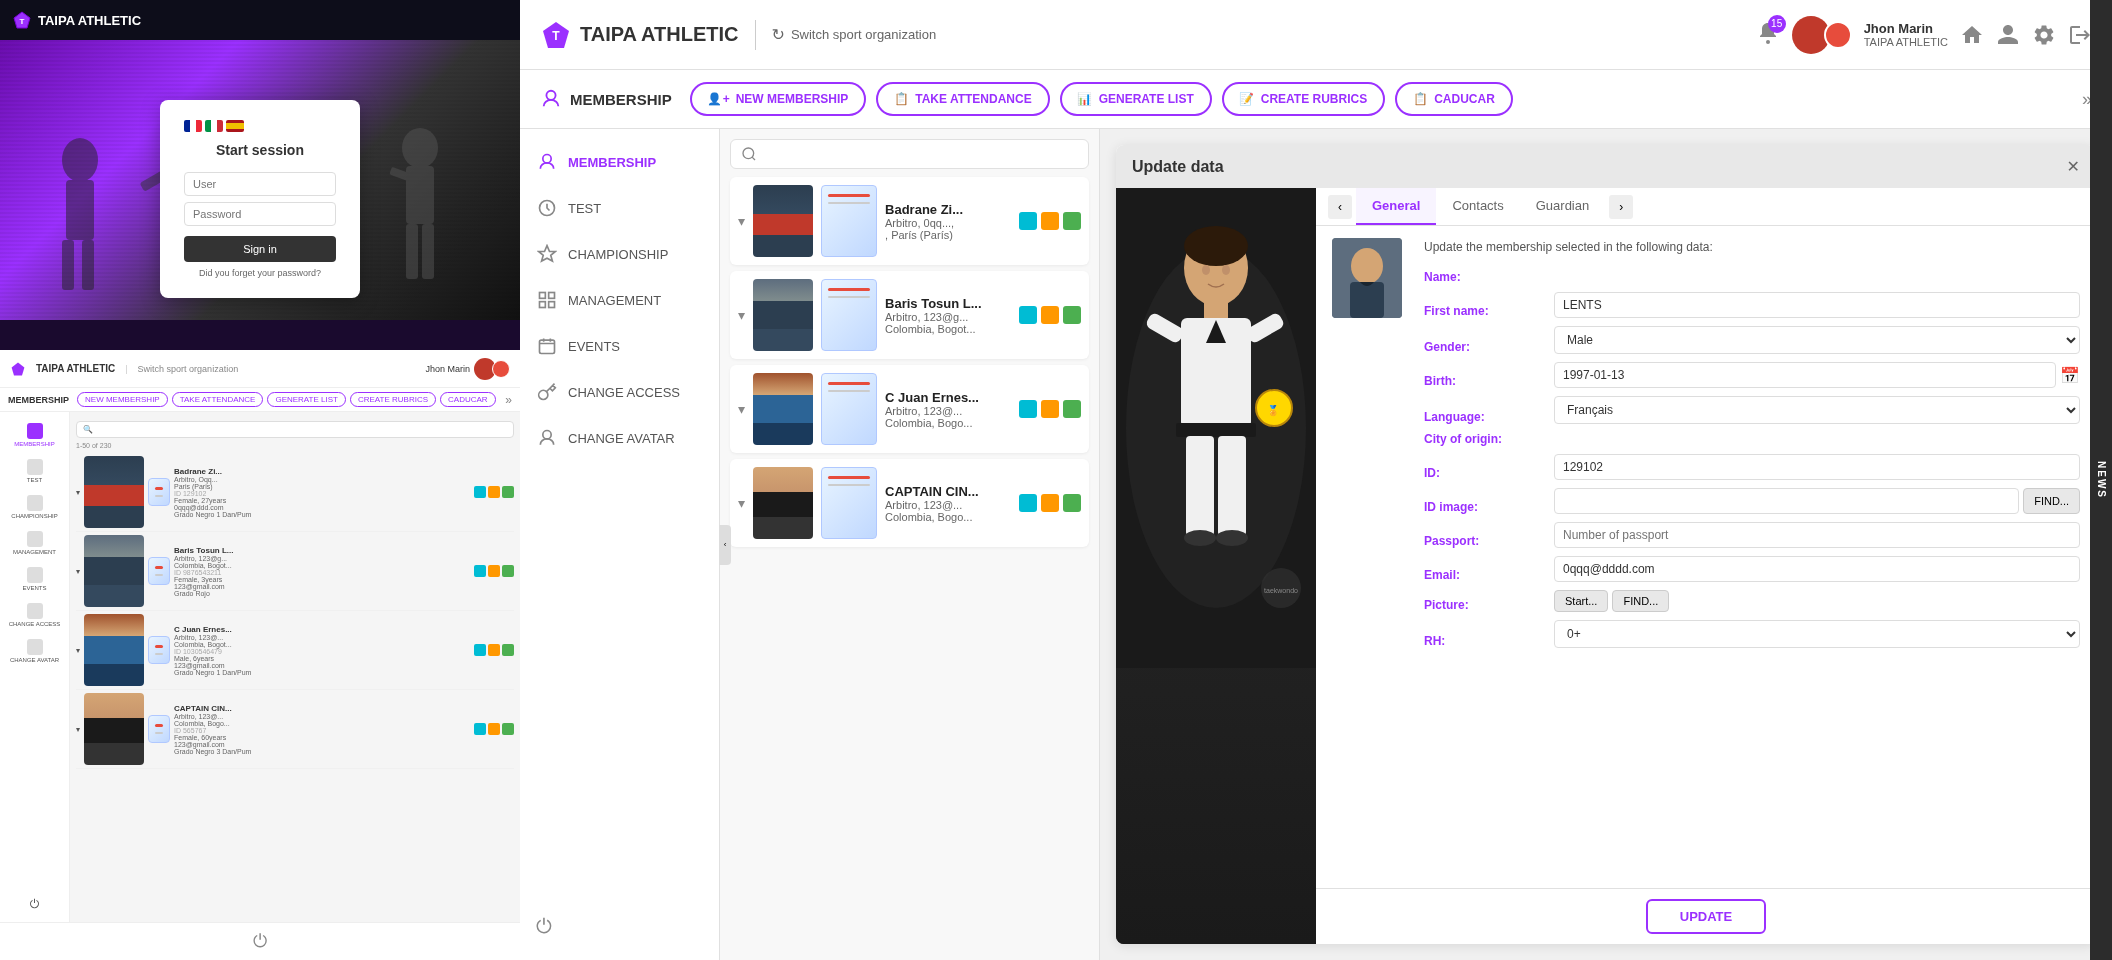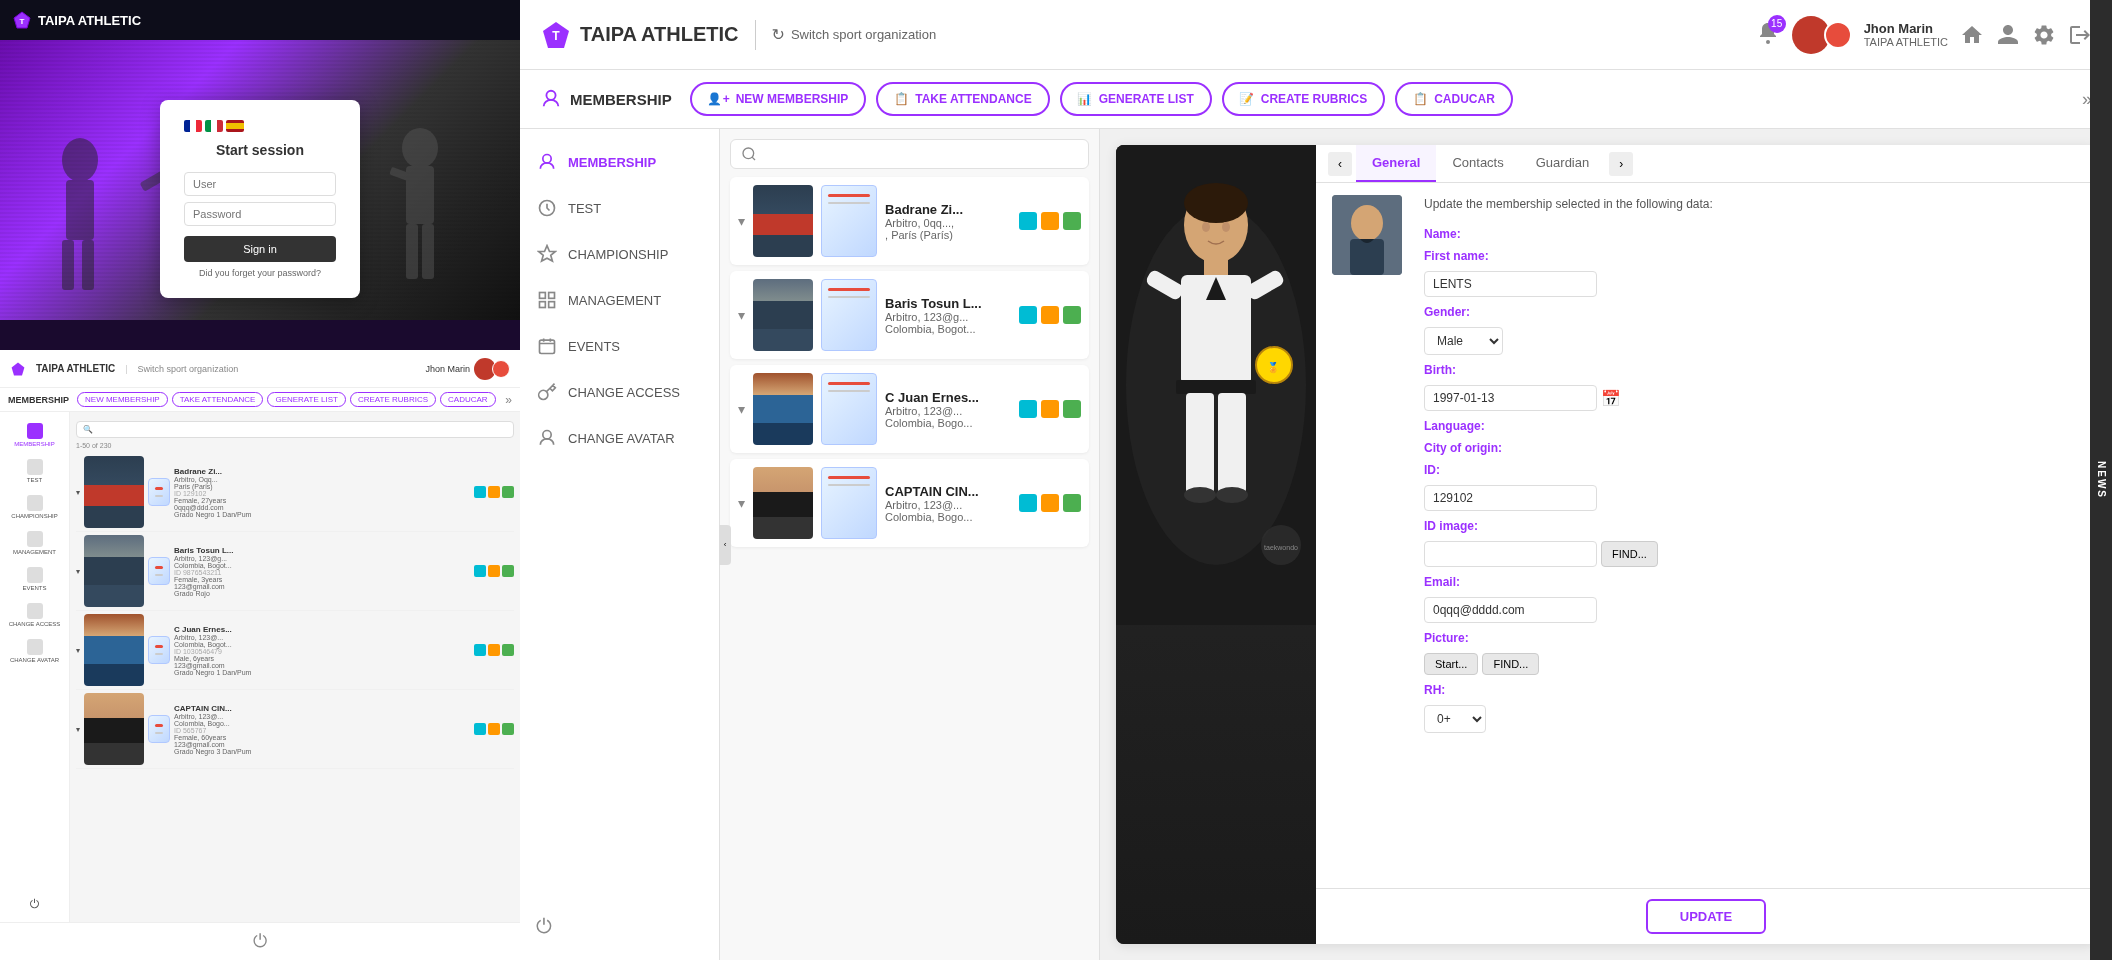--- a/index.html
+++ b/index.html
@@ -450,21 +450,21 @@
     .form-body { flex: 1; padding: 12px 16px; overflow-y: auto; display: flex; gap: 12px; }
     .form-left { width: 80px; flex-shrink: 0; }
     .form-avatar { width: 70px; height: 80px; background: #888; border-radius: 4px; overflow: hidden; }
     .form-avatar-img {
       width: 100%;
       height: 100%;
       background: linear-gradient(to bottom, #7f8c8d 20%, #5d6d7e 20%);
     }
     .form-right { flex: 1; }
     .form-description { font-size: 12px; color: #555; margin-bottom: 14px; line-height: 1.5; }
-    .form-row { display: flex; align-items: flex-start; margin-bottom: 8px; gap: 8px; flex-direction: column; }
+    .form-row { display: flex; align-items: flex-end; margin-bottom: 8px; gap: 20px; }
     .form-label { font-size: 12px; font-weight: bold; color: #9b30ff; width: 110px; flex-shrink: 0; }
     .form-input {
       border: 1px solid #ddd;
       border-radius: 4px;
       padding: 5px 8px;
       font-size: 12px;
       color: #333;
       flex: 1;
       outline: none;
     }
@@ -982,20 +982,26 @@
         <div class="member-actions">
           <div class="member-action" style="background:#00bcd4"></div>
           <div class="member-action" style="background:#ff9800"></div>
           <div class="member-action" style="background:#4caf50"></div>
         </div>
       </div>
     </div>
 
     <div class="update-panel">
       <div class="update-card">
+        <div class="update-card-header">
+          <span class="update-card-title">Update data</span>
+          <div style="display:flex;gap:8px;align-items:center">
+            <span class="update-card-close">✕</span>
+          </div>
+        </div>
         <div class="update-card-body">
 
           <div class="athlete-photo-section">
             <div class="athlete-photo-bg">
 
               <svg width="200" height="480" viewBox="0 0 200 480" style="position:absolute;top:0;left:0">
 
                 <rect width="200" height="480" fill="#1a1a1a"></rect>
 
                 <ellipse cx="100" cy="240" rx="90" ry="180" fill="#2a2a2a" opacity="0.5"></ellipse>
@@ -1074,34 +1080,43 @@
                 </div>
                 <div class="form-row">
                   <label class="form-label">Birth:</label>
                   <div class="form-date-input">
                     <input class="form-input" type="text" style="flex: 1 1 0%;" value="1997-01-13">
                     <span class="cal-icon">📅</span>
                   </div>
                 </div>
                 <div class="form-row">
                   <label class="form-label">Language:</label>
+                  <select class="form-select">
+                    <option>Français</option>
+                    <option>English</option>
+                    <option>Español</option>
+                  </select>
                 </div>
                 <div class="form-row">
                   <label class="form-label">City of origin:</label>
                 </div>
                 <div class="form-row">
                   <label class="form-label">ID:</label>
                   <input class="form-input" type="text" value="129102" style="">
                 </div>
                 <div class="form-row">
                   <label class="form-label">ID image:</label>
                   <div class="form-input-with-btn">
                     <input class="form-input" type="text" style="flex: 1 1 0%;">
                     <button class="form-find-btn">FIND...</button>
                   </div>
+                </div>
+                <div class="form-row">
+                  <label class="form-label">Passport:</label>
+                  <input class="form-input" type="text" placeholder="Number of passport" style="">
                 </div>
                 <div class="form-row">
                   <label class="form-label">Email:</label>
                   <input class="form-input" type="text" value="0qqq@dddd.com" style="">
                 </div>
                 <div class="form-row">
                   <label class="form-label">Picture:</label>
                   <div class="form-input-with-btn">
                     <button class="form-find-btn">Start...</button>
                     <button class="form-find-btn">FIND...</button>

